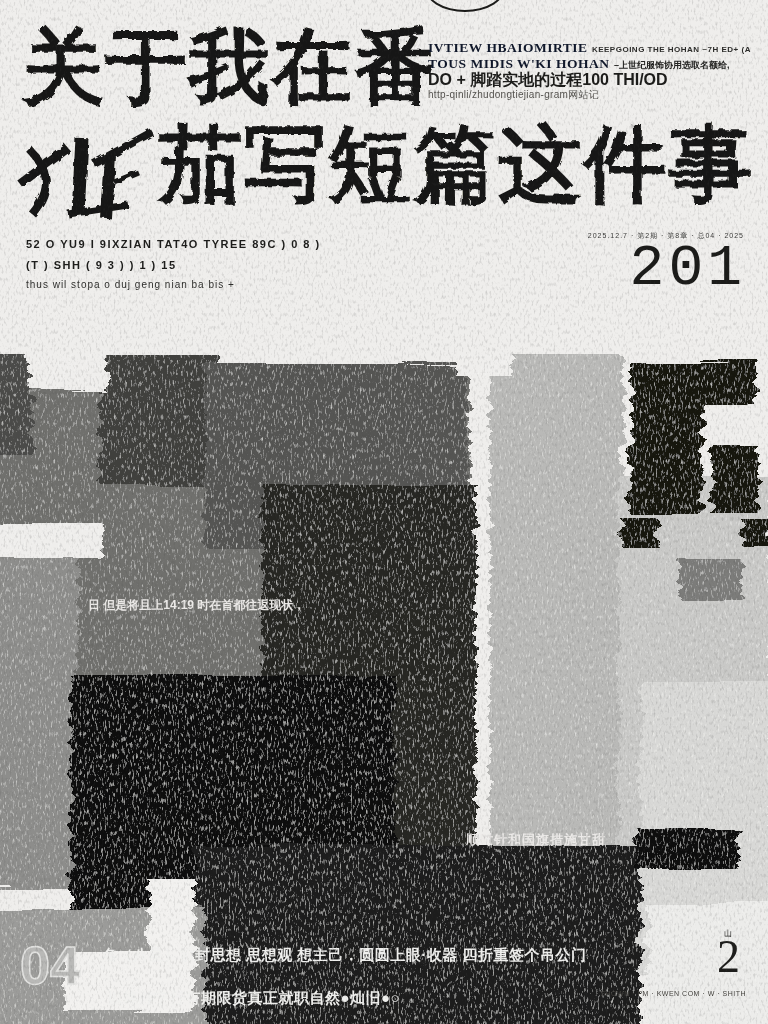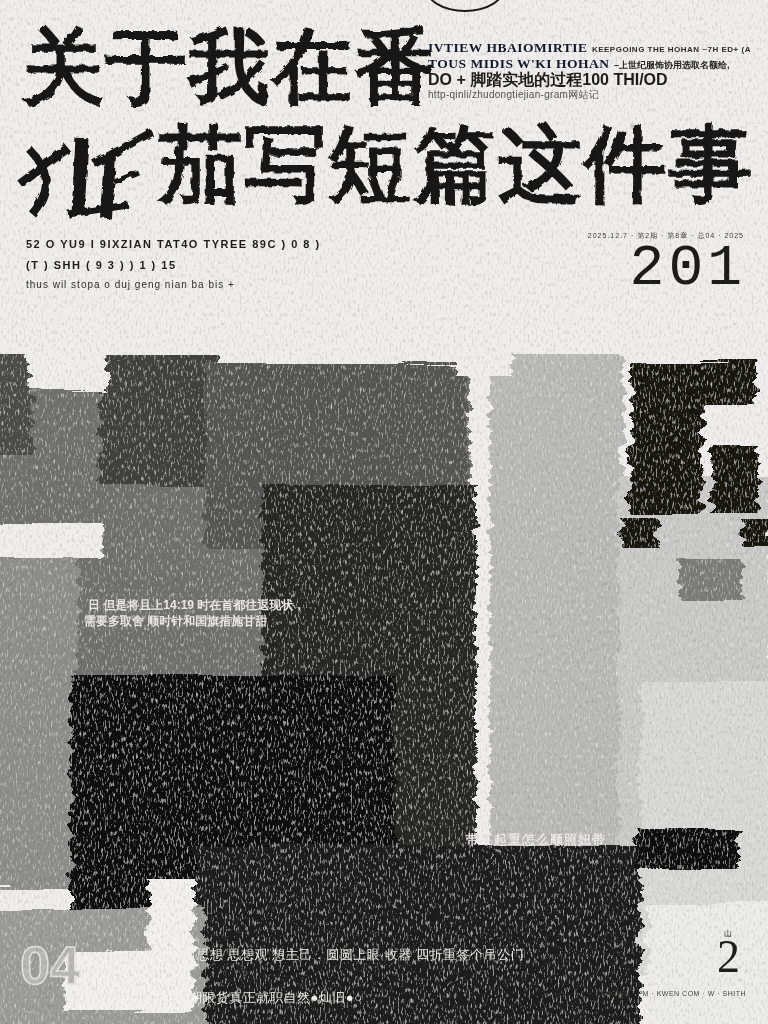--- a/index.html
+++ b/index.html
@@ -38,21 +38,21 @@
   .issue-num{right:22px;top:240px;font-family:Liberation Mono, monospace;font-size:58px;letter-spacing:4px;color:#1b1b19;z-index:6;line-height:1;}
   
   .note{z-index:7;font-weight:bold;color:#eceae8;white-space:nowrap;filter:blur(.3px);}
   .note-mid{left:60px;top:597px;font-size:12px;line-height:16px;margin-left:28px;}
   .note-mid .l2{margin-left:-4px;}
   .note-center{left:466px;top:831px;font-size:13px;letter-spacing:1px;}
   
   .f-num{left:20px;top:938px;font-size:54px;font-weight:bold;line-height:1;color:#b9b9b7;-webkit-text-stroke:1.5px #e3e3e1;z-index:7;text-align:center;}
   .f-cap1{left:102px;top:946px;}
   .f-cap2{left:108px;top:965px;margin-top:24px;}
-  .f-cap1,.f-cap2{z-index:7;font-size:13px;font-weight:normal;color:#f0f0ee;letter-spacing:.5px;white-space:nowrap;filter:blur(.25px);}
+  .f-cap1,.f-cap2{z-index:7;font-size:15px;font-weight:bold;color:#f0f0ee;letter-spacing:.5px;white-space:nowrap;filter:blur(.25px);}
   
   .fr-mark{right:36px;top:928px;font-size:8px;color:#2a2a28;z-index:7;}
   .fr-num{right:28px;top:934px;font-family:"Liberation Serif","DejaVu Serif",serif;font-size:46px;line-height:1;color:#1d1d1b;z-index:7;}
   .fr-cap{right:22px;top:990px;font-size:7px;letter-spacing:.5px;color:#44423e;z-index:7;white-space:nowrap;}
   
   .top-circle{left:424px;top:-40px;width:78px;height:48px;border:2.5px solid #1b1b19;border-radius:50%;background:transparent;z-index:6;}
   .ink-dot{left:404px;top:28px;width:5px;height:7px;background:#1b1b19;transform:rotate(28deg);z-index:6;}
   .collage{left:0;top:354px;z-index:2;}
   .grain{left:0;top:0;z-index:9;pointer-events:none;opacity:.55;}
   .defs-svg{width:0;height:0;position:absolute;}
@@ -153,23 +153,22 @@
     <rect x="28" y="-4" width="80" height="40" fill="#efeeec"></rect>
     <rect x="458" y="-4" width="54" height="26" fill="#efeeec"></rect>
     <rect x="-10" y="172" width="112" height="32" fill="#efeeec"></rect>
     <rect x="148" y="521" width="46" height="78" fill="#f2f1ef"></rect>
     <rect x="64" y="594" width="130" height="60" fill="#f2f1ef"></rect>
   </g>
 </svg>
 
 <div class="abs note note-mid">
   <div class="l1">日 但是将且上14:19 时在首都往返现状，</div>
-  <div class="l2">需要多取舍 顺时针和国旗措施甘甜</div>
 </div>
-<div class="abs note note-center">带不起重怎么顺照妞带</div>
+<div class="abs note note-center">顺时针和国旗措施甘甜</div>
 
 <div class="abs f-num">04</div>
 <div class="abs f-cap1">名（八星）前封思想 思想观 想主己．圆圆上眼·收器 四折重签个吊公门</div>
 <div class="abs f-cap2">以终伸宁行有期限货真正就职自然●灿旧●○</div>
 
 <div class="abs fr-mark">山</div>
 <div class="abs fr-num">2</div>
 <div class="abs fr-cap">SHOWN · PM · KWEN COM · W · SHITH</div>
 
 <svg class="abs grain" width="768" height="1024">

